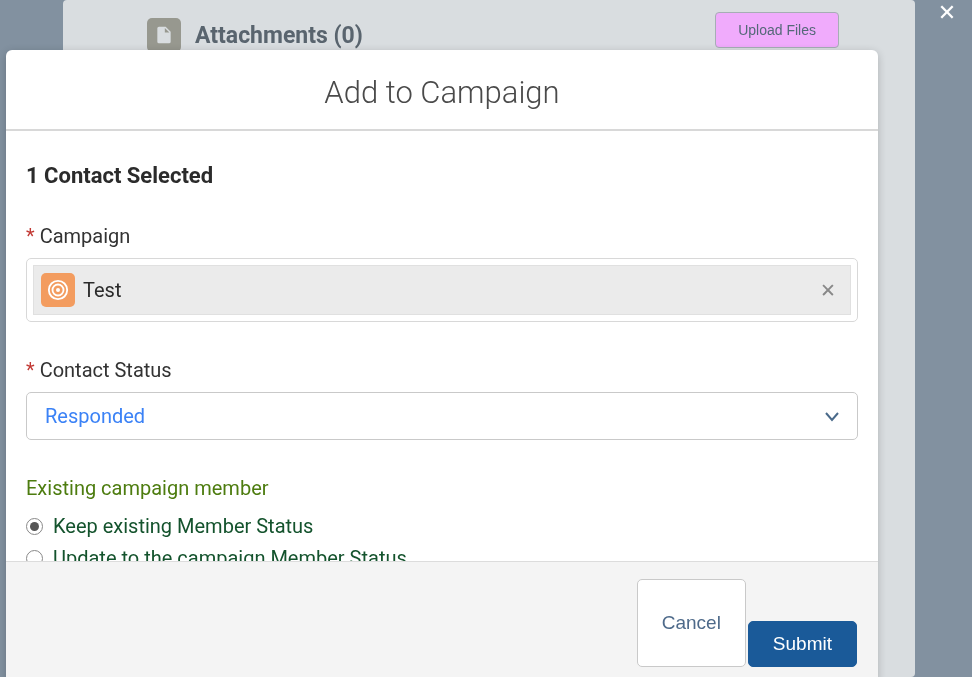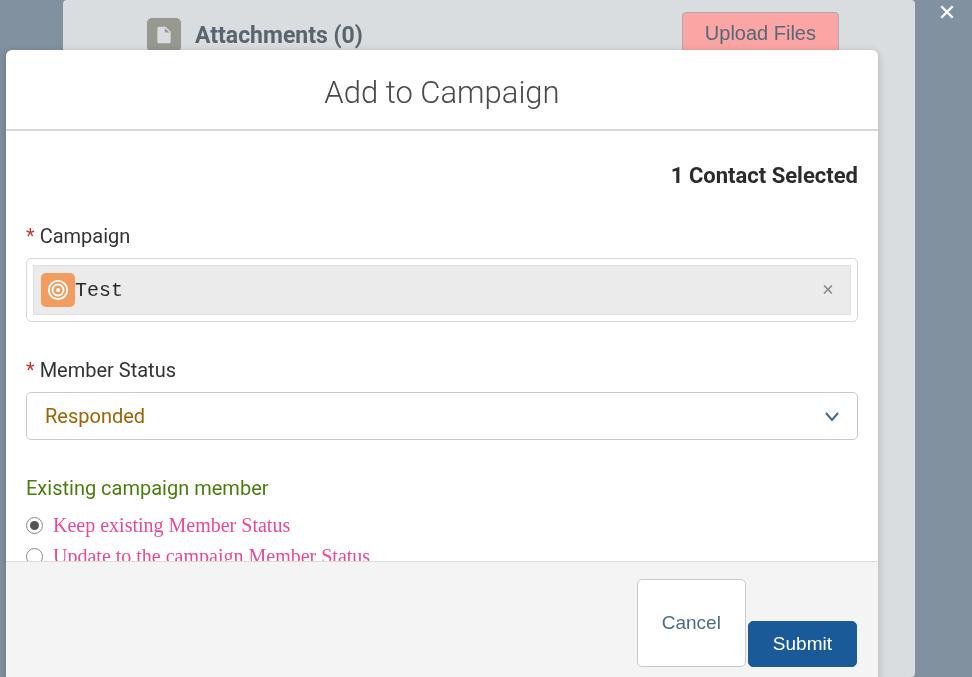--- a/index.html
+++ b/index.html
@@ -50,24 +50,24 @@
       font-size: 23px;
       font-weight: 700;
       color: #59646e;
     }
     .bg-upload-btn {
       position: absolute;
       right: 76px;
       top: 12px;
       padding: 9px 22px;
       border: 1px solid #a6adb5;
-      background: #fca5a5;
+      background: #f0abfc;
       border-radius: 4px;
       color: #546878;
-      font-size: 20px;
+      font-size: 14px;
     }
     .modal {
       position: absolute;
       left: 6px;
       top: 50px;
       width: 872px;
       height: 634px;
       background: #ffffff;
       border-radius: 6px;
       box-shadow: 0 2px 8px rgba(0,0,0,0.2);
@@ -101,21 +101,20 @@
     .modal-body {
       flex: 1;
       padding: 32px 20px 20px 20px;
       overflow-y: auto;
     }
     .selection-count {
       font-size: 22px;
       font-weight: 700;
       color: #2b2b2b;
       margin-bottom: 32px;
-      text-align: right;
     }
     .form-group {
       margin-bottom: 30px;
       margin-top: 36px;
     }
     .form-label {
       font-size: 20px;
       color: #333;
       margin-bottom: 10px;
       display: block;
@@ -130,22 +129,21 @@
       padding: 6px;
       background: #ffffff;
     }
     .lookup-pill {
       display: flex;
       align-items: center;
       background: #ebebeb;
       border: 1px solid #e0e0e0;
       border-radius: 0;
       padding: 7px 12px 7px 7px;
-      gap: 0;
-      font-family: Liberation Mono, monospace;
+      gap: 8px;
     }
     .lookup-pill-icon {
       width: 34px;
       height: 34px;
       background: #f39c5f;
       border-radius: 5px;
       display: flex;
       align-items: center;
       justify-content: center;
       flex-shrink: 0;
@@ -175,21 +173,21 @@
       border-radius: 5px;
       background: #ffffff;
       padding: 11px 18px;
       display: flex;
       align-items: center;
       justify-content: space-between;
       cursor: pointer;
     }
     .select-value {
       font-size: 20px;
-      color: #a16207;
+      color: #3b82f6;
     }
     .select-caret {
       color: #555;
     }
     .existing-section {
       margin-top: 36px;
     }
     .existing-heading {
       font-size: 20px;
       color: #4d7c0f;
@@ -215,22 +213,21 @@
     }
     .radio-circle.checked::after {
       content: "";
       width: 9px;
       height: 9px;
       background: #555;
       border-radius: 50%;
     }
     .radio-label {
       font-size: 20px;
-      color: #ec4899;
-      font-family: Liberation Serif, serif;
+      color: #14532d;
     }
     .modal-footer {
       border-top: 1px solid #dcdcdc;
       background: #f4f4f4;
       padding: 17px 21px;
       display: flex;
       justify-content: flex-end;
       gap: 2px;
       border-bottom-left-radius: 6px;
       border-bottom-right-radius: 6px;
@@ -294,21 +291,21 @@
                 </svg>
             </div>
             <span class="lookup-pill-label">Test</span>
             <div class="lookup-pill-remove">✕</div>
           </div>
         </div>
       </div>
 
       <div class="form-group">
         <label class="form-label">
-          <span class="required-mark">*</span><span>Member Status</span>
+          <span class="required-mark">*</span><span>Contact Status</span>
         </label>
         <div class="select-field">
           <span class="select-value">Responded</span>
           <span class="select-caret">
             <svg width="14" height="10" viewBox="0 0 14 10">
                 <path d="M1 1 L7 8 L13 1" stroke="#4a6a8a" stroke-width="2" fill="none"></path>
               </svg>
           </span>
         </div>
       </div>

